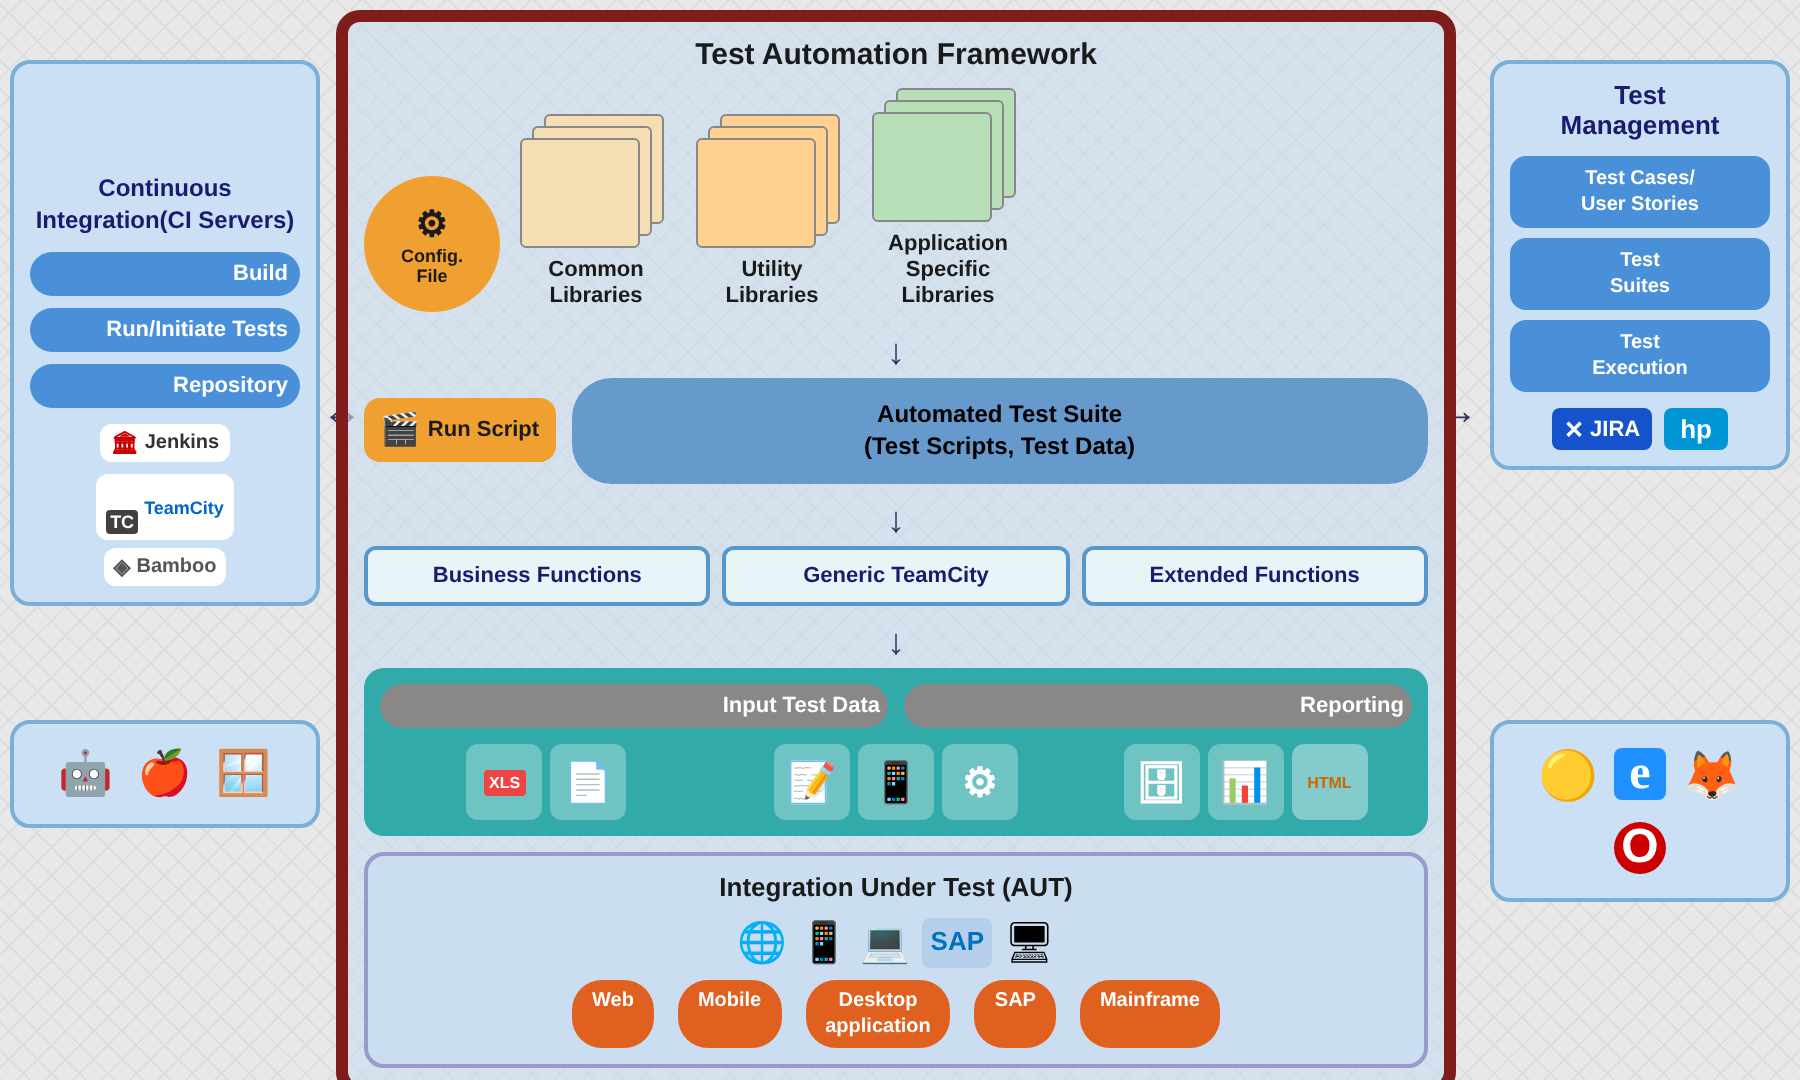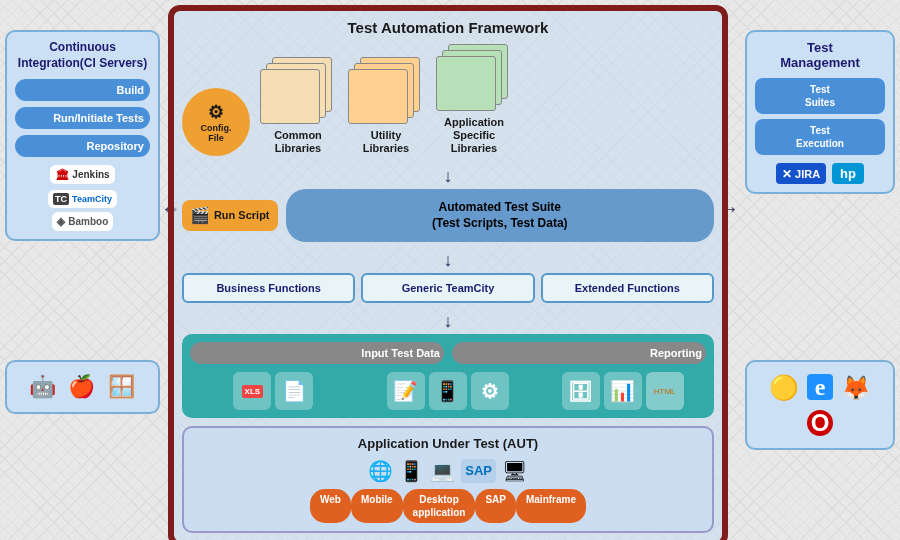--- a/index.html
+++ b/index.html
@@ -54,21 +54,21 @@
     .logo-box {
       background: white;
       border-radius: 6px;
       padding: 3px 5px;
       font-size: 10px;
       font-weight: bold;
       display: flex;
       align-items: center;
       gap: 3px;
     }
-    .icon-tc { background: #404040; color: white; font-size: 9px; padding: 1px 2px; border-radius: 2px; }
+    .icon-tc { background: #404040; color: white; font-size: 9px; padding: 1px 2px; border-radius: 2px; margin-top: 15px; }
     .android-icon { font-size: 22px; color: #78c257; }
     .apple-icon { font-size: 22px; color: #999; }
     .windows-icon { font-size: 22px; color: #00adef; }
 
     
     .right-panel {
       position: absolute;
       right: 5px;
       top: 30px;
       width: 150px;
@@ -290,21 +290,21 @@
       gap: 6px;
       justify-content: center;
       margin-bottom: 6px;
     }
     .aut-icon {
       text-align: center;
       font-size: 20px;
     }
     .aut-btns-row {
       display: flex;
-      gap: 0;
+      gap: 12px;
       justify-content: center;
     }
     .aut-btn {
       background: #e06020;
       color: white;
       border-radius: 15px;
       padding: 4px 10px;
       font-size: 10px;
       font-weight: bold;
       text-align: center;
@@ -353,21 +353,21 @@
       display: flex;
       flex-wrap: wrap;
       justify-content: center;
       gap: 8px;
     }
   </style>
 </head>
 <body>
 
 <div class="left-panel">
-  <div class="left-panel-title" style="white-space:pre-line;">Continuous
+  <div class="left-panel-title" style="white-space:pre-line;margin-top:47px;">Continuous
 Integration(CI Servers)</div>
   <div class="left-btn">Build</div>
   <div class="left-btn">Run/Initiate Tests</div>
   <div class="left-btn">Repository</div>
   <div class="left-logos">
     <div class="logo-box">
       <span style="color:#cc0000;font-weight:bold;font-size:11px;">🏛</span>
       <span style="color:#333;font-size:10px;">Jenkins</span>
     </div>
     <div class="logo-box">
@@ -385,20 +385,22 @@
 
 <div class="bottom-left-panel">
   <span class="android-icon">🤖</span>
   <span class="apple-icon">🍎</span>
   <span class="windows-icon">🪟</span>
 </div>
 
 <div class="right-panel">
   <div class="right-panel-title" style="white-space:pre-line;">Test
 Management</div>
+  <div class="right-btn" style="white-space:pre-line;">Test Cases/
+User Stories</div>
   <div class="right-btn" style="white-space:pre-line;">Test
 Suites</div>
   <div class="right-btn" style="white-space:pre-line;">Test
 Execution</div>
   <div class="right-logos">
     <div style="display:flex;align-items:center;gap:3px;background:#1553cc;color:white;padding:3px 6px;border-radius:4px;font-size:11px;font-weight:bold;">
       <span style="font-size:12px;">✕</span>
       <span>JIRA</span>
     </div>
     <div style="background:#0096d6;color:white;font-weight:bold;font-size:13px;padding:3px 8px;border-radius:4px;">hp</div>
@@ -498,28 +500,28 @@
       <div class="data-icons-group">
         <div class="data-icon" style="font-size:20px;">📝</div>
         <div class="data-icon" style="font-size:20px;">📱</div>
         <div class="data-icon" style="font-size:20px;">⚙</div>
       </div>
 
       <div class="data-icons-group">
         <div class="data-icon" style="font-size:20px;">🗄</div>
         <div class="data-icon" style="font-size:20px;">📊</div>
         <div class="data-icon" style="font-size:18px;background:rgba(255,255,255,0.4);">
-          <span style="color:#cc6600;font-size:8px;font-weight:normal;">HTML</span>
+          <span style="color:#cc6600;font-size:8px;font-weight:bold;">HTML</span>
         </div>
       </div>
     </div>
   </div>
 
   <div class="aut-layer" style="margin-top:6px;">
-    <div class="aut-title">Application Under Test (AUT)</div>
+    <div class="aut-title">Integration Under Test (AUT)</div>
     <div class="aut-icons-row">
       <div class="aut-icon">🌐</div>
       <div class="aut-icon">📱</div>
       <div class="aut-icon">💻</div>
       <div class="aut-icon" style="font-size:13px;font-weight:bold;color:#0070c0;background:rgba(0,100,200,0.1);padding:4px;border-radius:4px;">SAP</div>
       <div class="aut-icon">🖥</div>
     </div>
     <div class="aut-btns-row">
       <div class="aut-btn">Web</div>
       <div class="aut-btn">Mobile</div>

